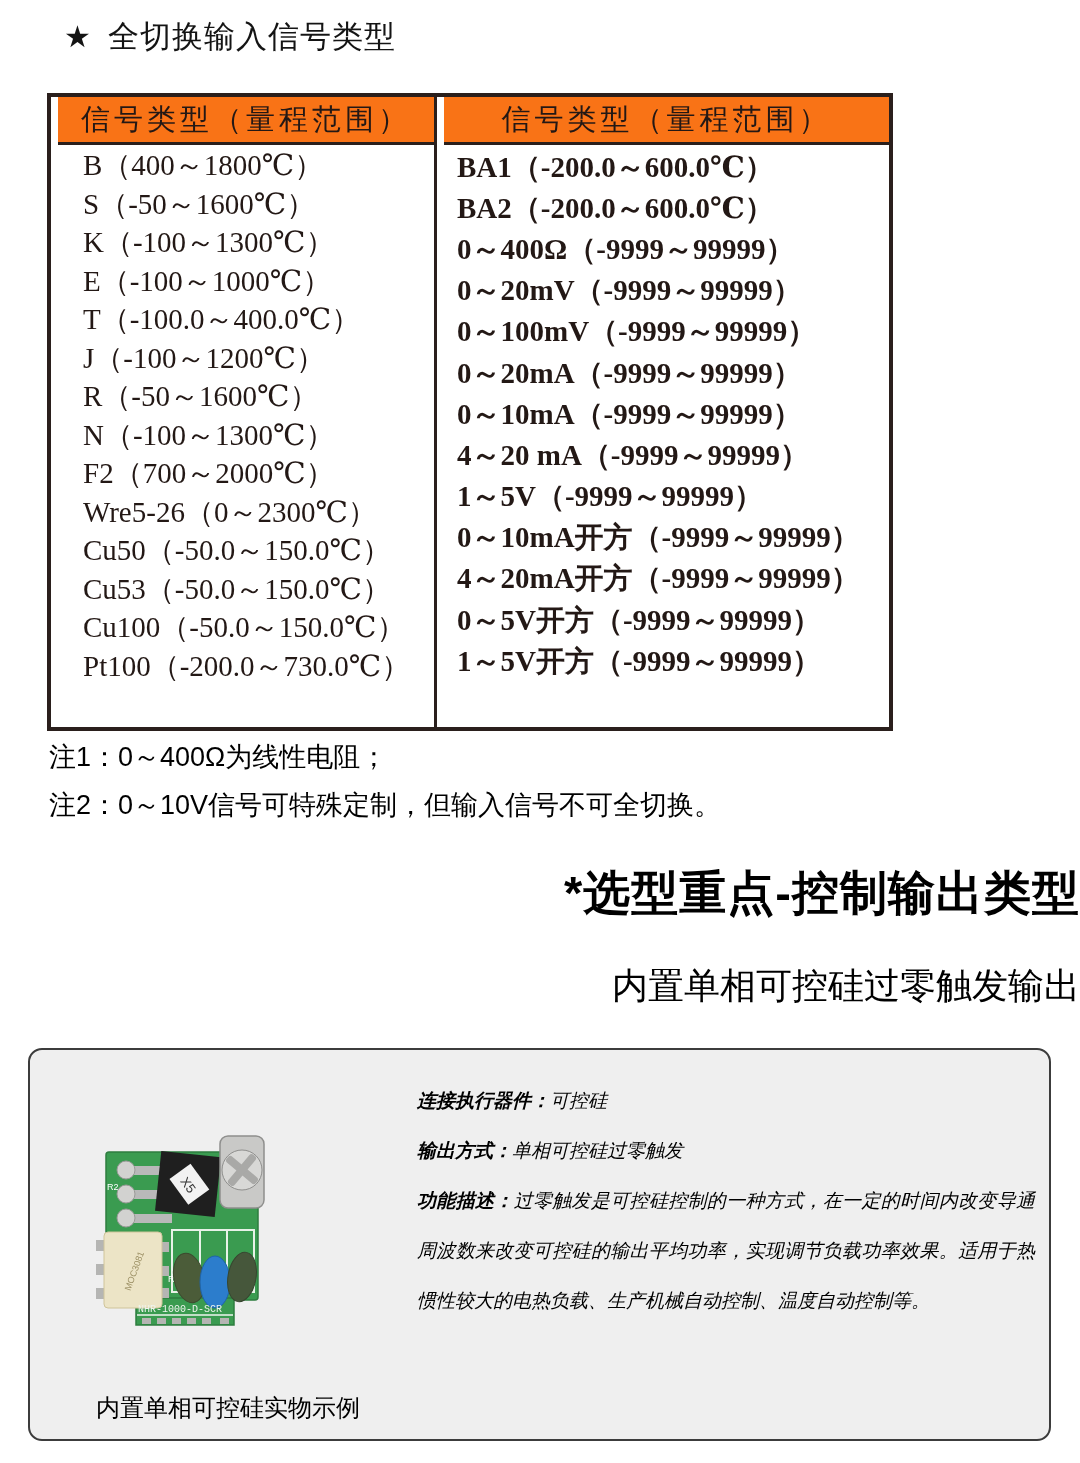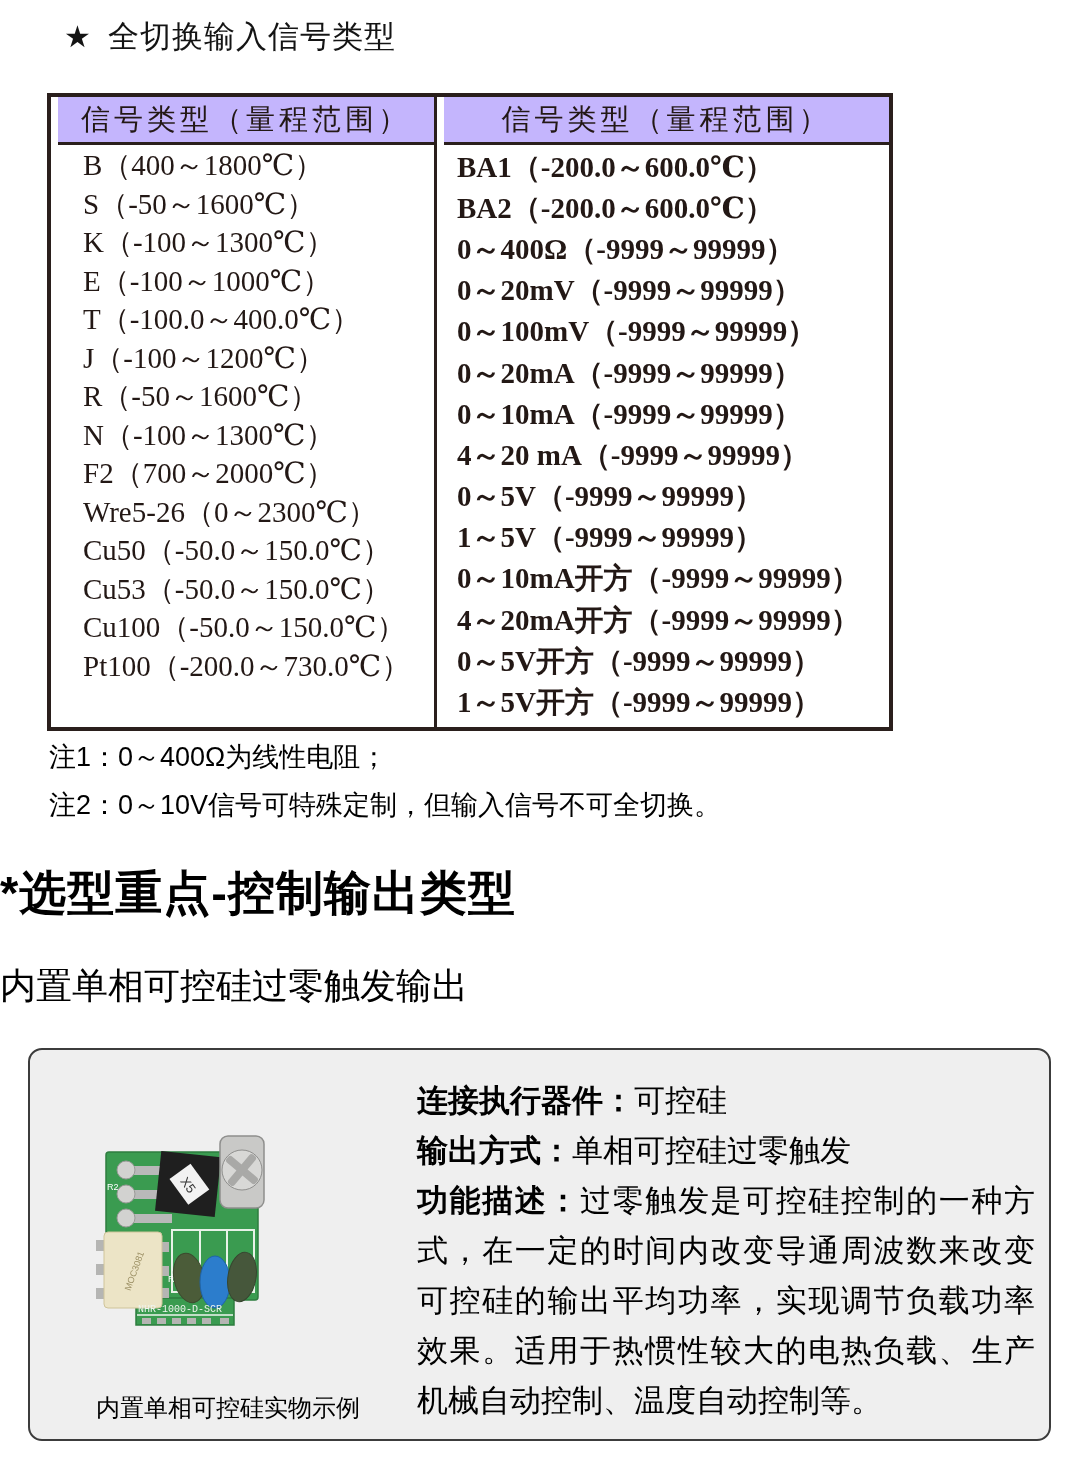--- a/index.html
+++ b/index.html
@@ -12,42 +12,42 @@
                    gap:16px; font-size:31px; color:#141414; letter-spacing:1px; }
   .section-title .star { font-size:30px; line-height:1; }
 
   
   .signal-table { position:absolute; left:47px; top:93px; width:846px; height:638px;
                   border:4px solid #2a1f1c; display:flex;
                   font-family:"Liberation Serif","DejaVu Serif",serif; color:#231815; }
   .sig-col { display:flex; flex-direction:column; }
   .col-left { width:383px; }
   .col-right { flex:1; border-left:3px solid #2a1f1c; }
-  .sig-th { height:48px; flex:0 0 48px; background:#c4b5fd; border-bottom:3px solid #2a1f1c;
+  .sig-th { height:48px; flex:0 0 48px; background:#f97316; border-bottom:3px solid #2a1f1c;
             display:flex; align-items:center; justify-content:center;
             font-size:29px; letter-spacing:4px;margin-left:7px; }
   .sig-col ul { list-style:none; display:flex; flex-direction:column; flex:1; padding:2px 0 0 0; }
   .sig-col li { display:flex; align-items:center; font-size:29px; white-space:nowrap; }
   .col-left  li { height:38.5px; padding-left:32px; }
   .col-right li { height:41.2px; padding-left:20px;font-weight:bold; }
 
   
   .notes { position:absolute; left:49px; top:733px; font-size:27px; line-height:48px; color:#000; }
 
   
-  .sel-title { position:absolute; left:0; top:862px; width:1080px; text-align:left;
+  .sel-title { position:absolute; left:0; top:862px; width:1080px; text-align:right;
                font-size:47px; font-weight:bold; color:#000; letter-spacing:1px; }
-  .sel-subtitle { position:absolute; left:0; top:962px; width:1080px; text-align:left;
+  .sel-subtitle { position:absolute; left:0; top:962px; width:1080px; text-align:right;
                   font-size:36px; font-weight:500; color:#000; }
 
   
   .card { position:absolute; left:28px; top:1048px; width:1023px; height:393px;
           background:#efefef; border:2px solid #3c3c3c; border-radius:14px; }
   .card-specs { position:absolute; left:387px; top:26px; width:618px; }
-  .spec { font-size:31px; line-height:50px; color:#000; text-align:justify; }
+  .spec { font-size:19px; line-height:50px; color:#000; text-align:justify;font-style:italic; }
   .spec b { font-weight:bold; }
   .card-caption { position:absolute; left:66px; top:342px; font-size:24px; color:#000; }
   .pcb-wrap { position:absolute; left:62px; top:80px; width:190px; height:210px;text-decoration:underline; }
 </style>
 </head>
 <body>
 
 <div id="page">
 
   <div class="section-title">
@@ -103,21 +103,20 @@
           <li class="cell">0～20mV（-9999～99999）</li>
 
           <li class="cell">0～100mV（-9999～99999）</li>
 
           <li class="cell">0～20mA（-9999～99999）</li>
 
           <li class="cell">0～10mA（-9999～99999）</li>
 
           <li class="cell">4～20 mA（-9999～99999）</li>
 
-          <li class="cell">0～5V（-9999～99999）</li>
 
           <li class="cell">1～5V（-9999～99999）</li>
 
           <li class="cell">0～10mA开方（-9999～99999）</li>
 
           <li class="cell">4～20mA开方（-9999～99999）</li>
 
           <li class="cell">0～5V开方（-9999～99999）</li>
 
           <li class="cell">1～5V开方（-9999～99999）</li>

